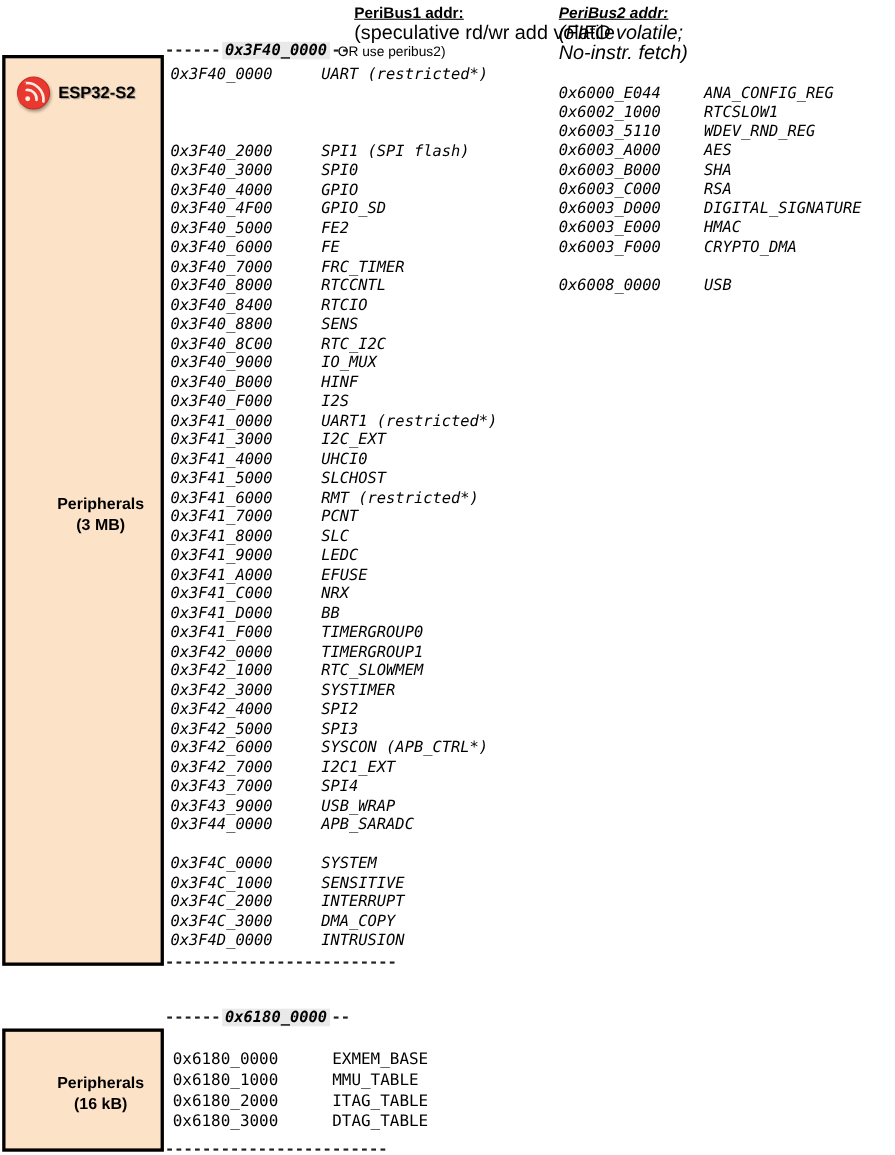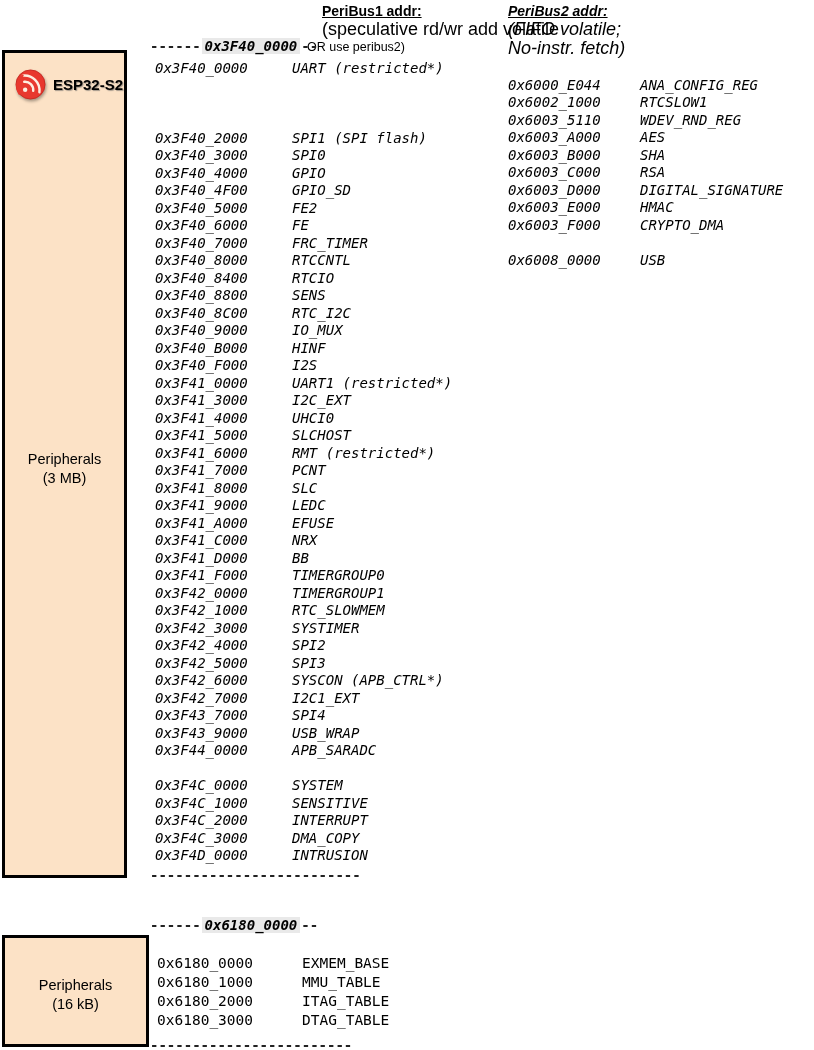--- a/index.html
+++ b/index.html
@@ -8,35 +8,35 @@
     background:#ffffff; overflow:hidden;
     font-family:"Liberation Sans", sans-serif;
     color:#000;
   }
 
   
   .chipbox {
     position:absolute; box-sizing:border-box;
     background:#FCE2C6; border:3px solid #000;
   }
-  #box1 { left:2px; top:50px; width:125px; height:828px; }
+  #box1 { left:2px; top:50px; width:147px; height:828px; }
   #box2 { left:2px; top:935px; width:147px; height:112px; }
 
   .chip-head {
     position:absolute; top:16px; left:10px;
     display:flex; align-items:center; gap:7px;
   }
   .chip-logo { width:31px; height:31px; filter:drop-shadow(1px 2px 1.5px rgba(0,0,0,0.35)); }
   .chip-name {
     font-weight:bold; font-size:15px;
     text-shadow:1px 1px 1px rgba(90,90,90,0.55);
   }
   .box-label {
-    position:absolute; left:0; width:100%;
-    text-align:center; font-weight:normal;
+    position:absolute; left:16px; width:100%;
+    text-align:center; font-weight:bold;
     font-size:14.5px; line-height:19px;
   }
   #box1 .box-label { top:397px; }
   #box2 .box-label { top:38px; }
 
   
   .col-header { position:absolute; }
   #peribus1-header { left:298px; top:2px;margin-left:24px; }
   #peribus2-header { left:508px; top:2px;font-style:italic; }
   .col-title {

